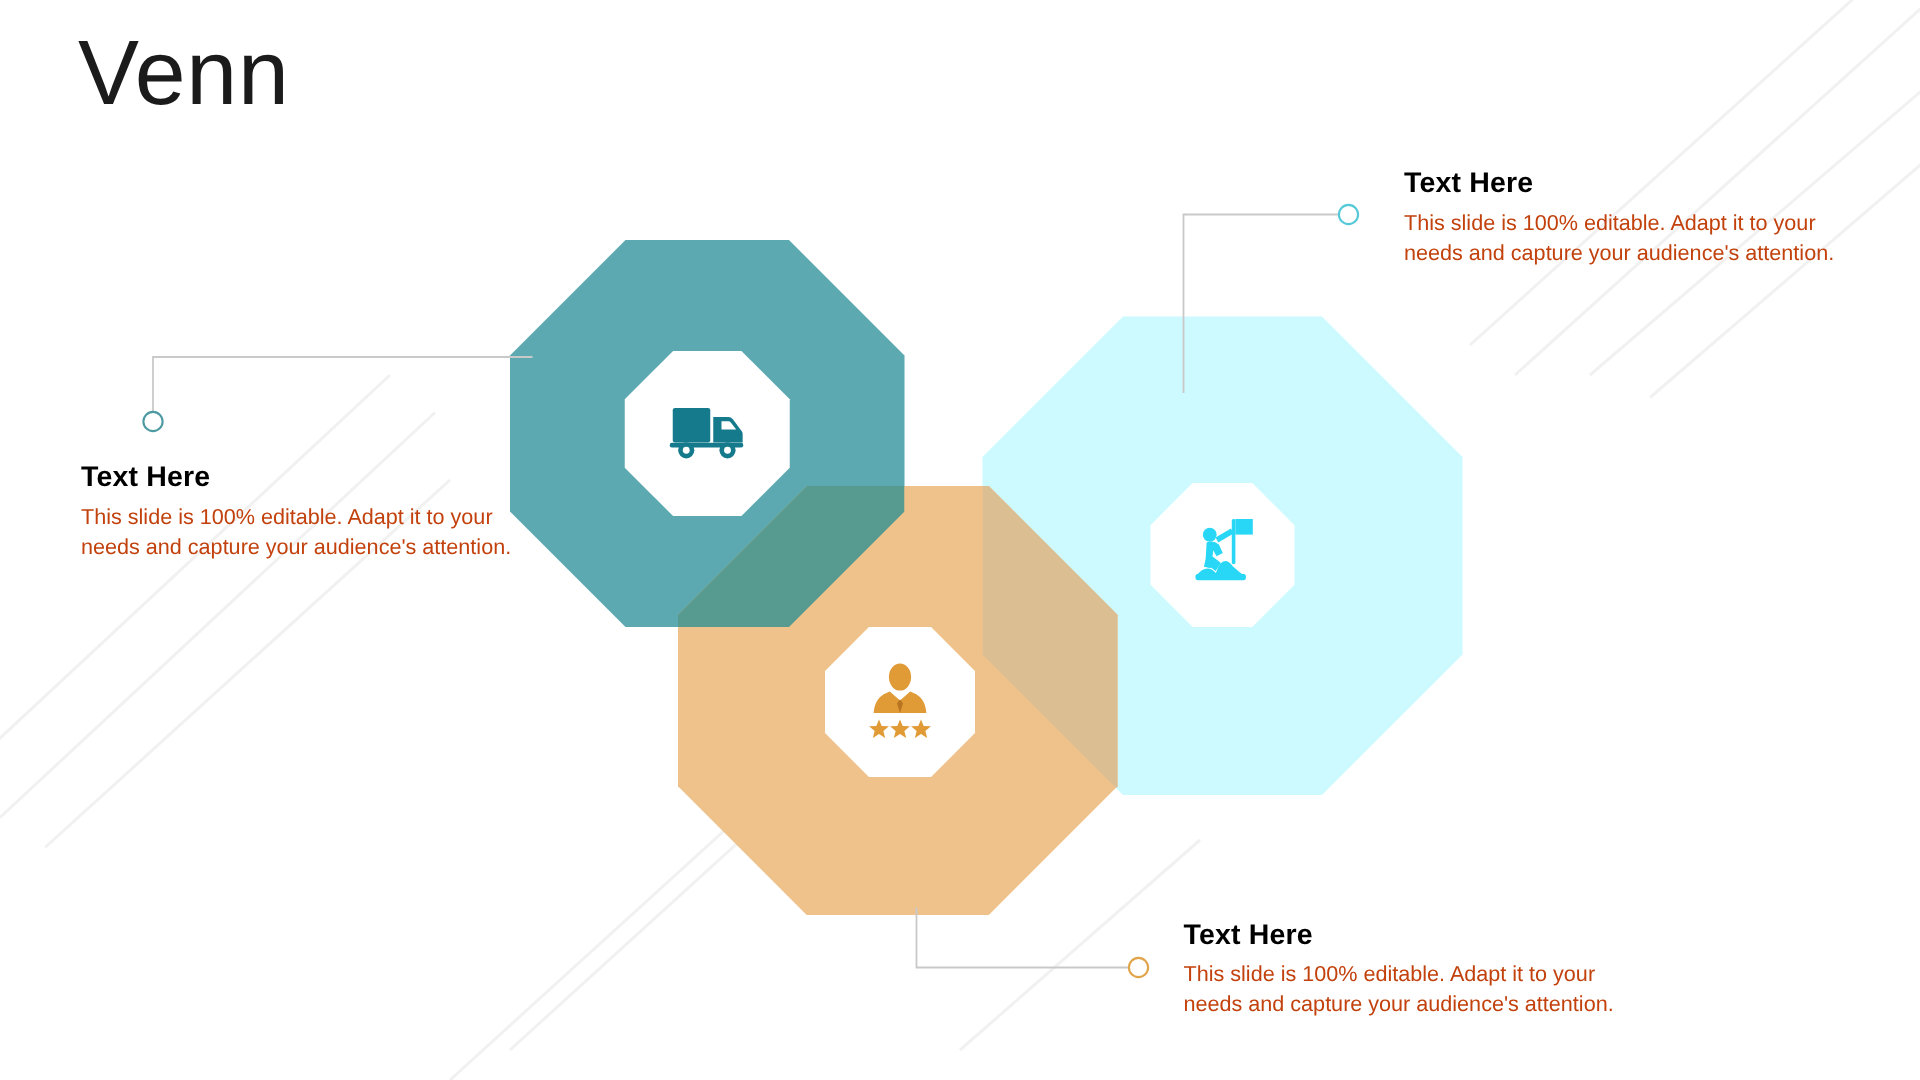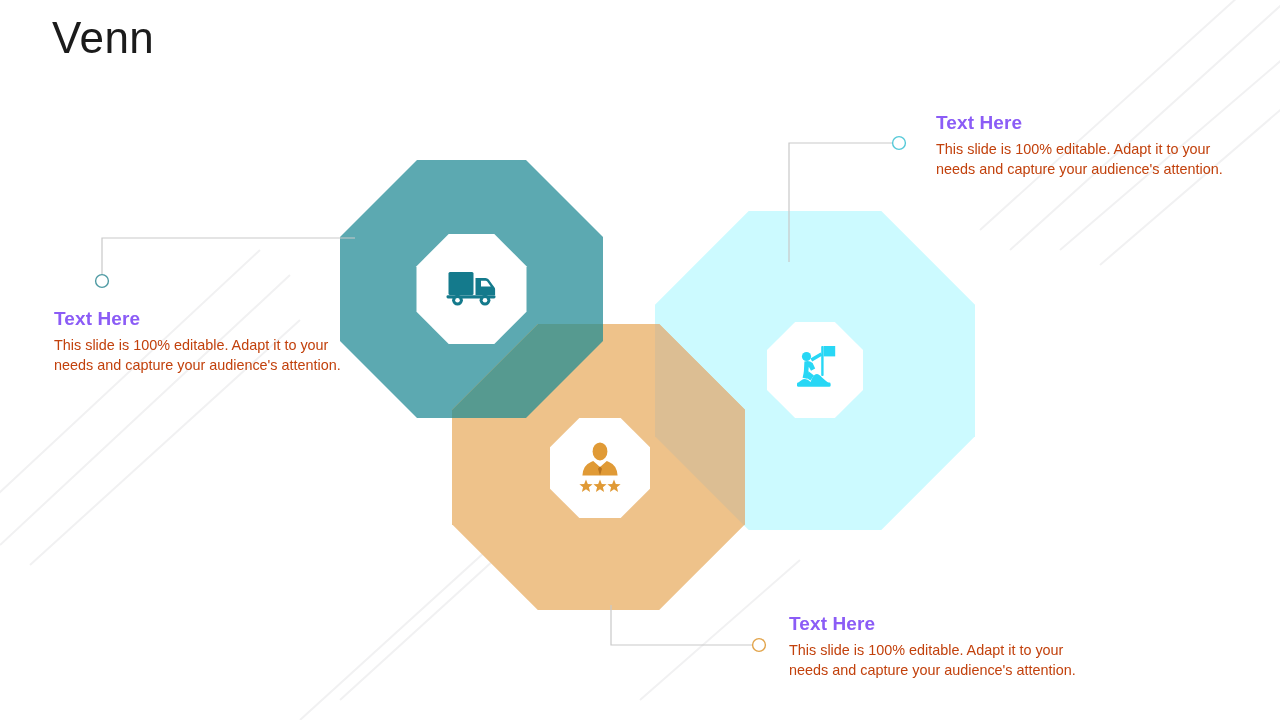--- a/index.html
+++ b/index.html
@@ -25,21 +25,21 @@
     inset: 0;
     pointer-events: none;
     z-index: 0;
   }
 
   
   .title {
     position: absolute;
     left: 52px;
     top: 10px;
-    font-size: 44px;
+    font-size: 61px;
     font-weight: 300;
     letter-spacing: 0.5px;
     color: #1b1b1b;
     line-height: 1.25;
     z-index: 6;
   }
 
   
   .venn {
     position: absolute;
@@ -60,21 +60,21 @@
 
   
   .callout {
     position: absolute;
     z-index: 5;
   }
   .callout h3 {
     margin: 0 0 6px 0;
     font-size: 19px;
     font-weight: bold;
-    color: #8b5cf6;
+    color: #000000;
     letter-spacing: 0.1px;
   }
   .callout p {
     margin: 0;
     font-size: 14.4px;
     line-height: 1.38;
     color: #c2410c;
   }
   .callout-left  { left: 54px;  top: 308px; width: 300px; }
   .callout-right { left: 936px; top: 112px; width: 310px; }

